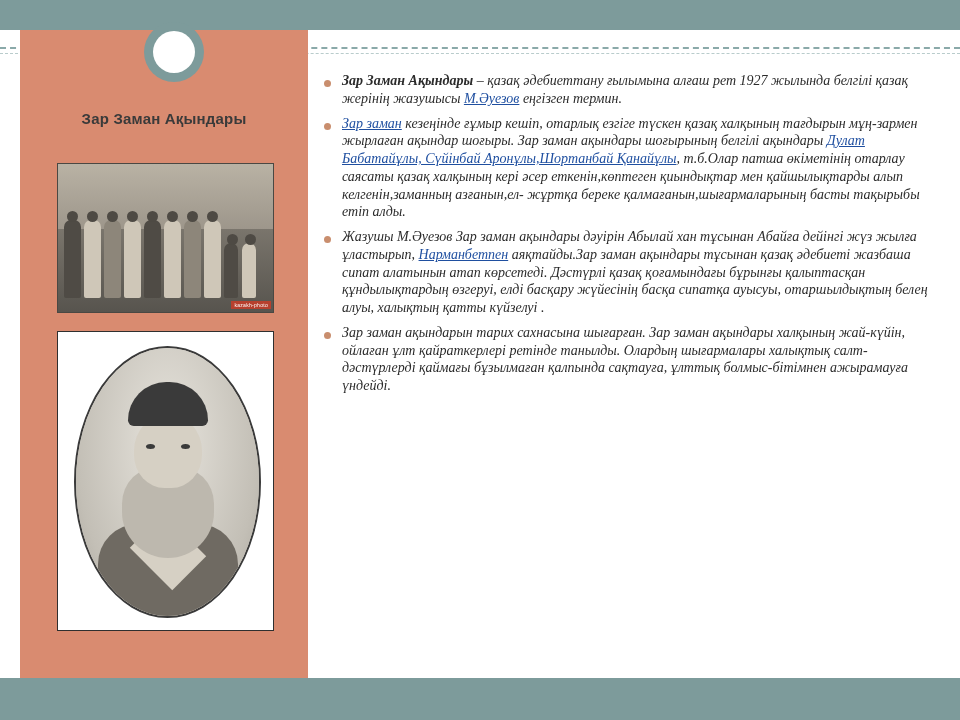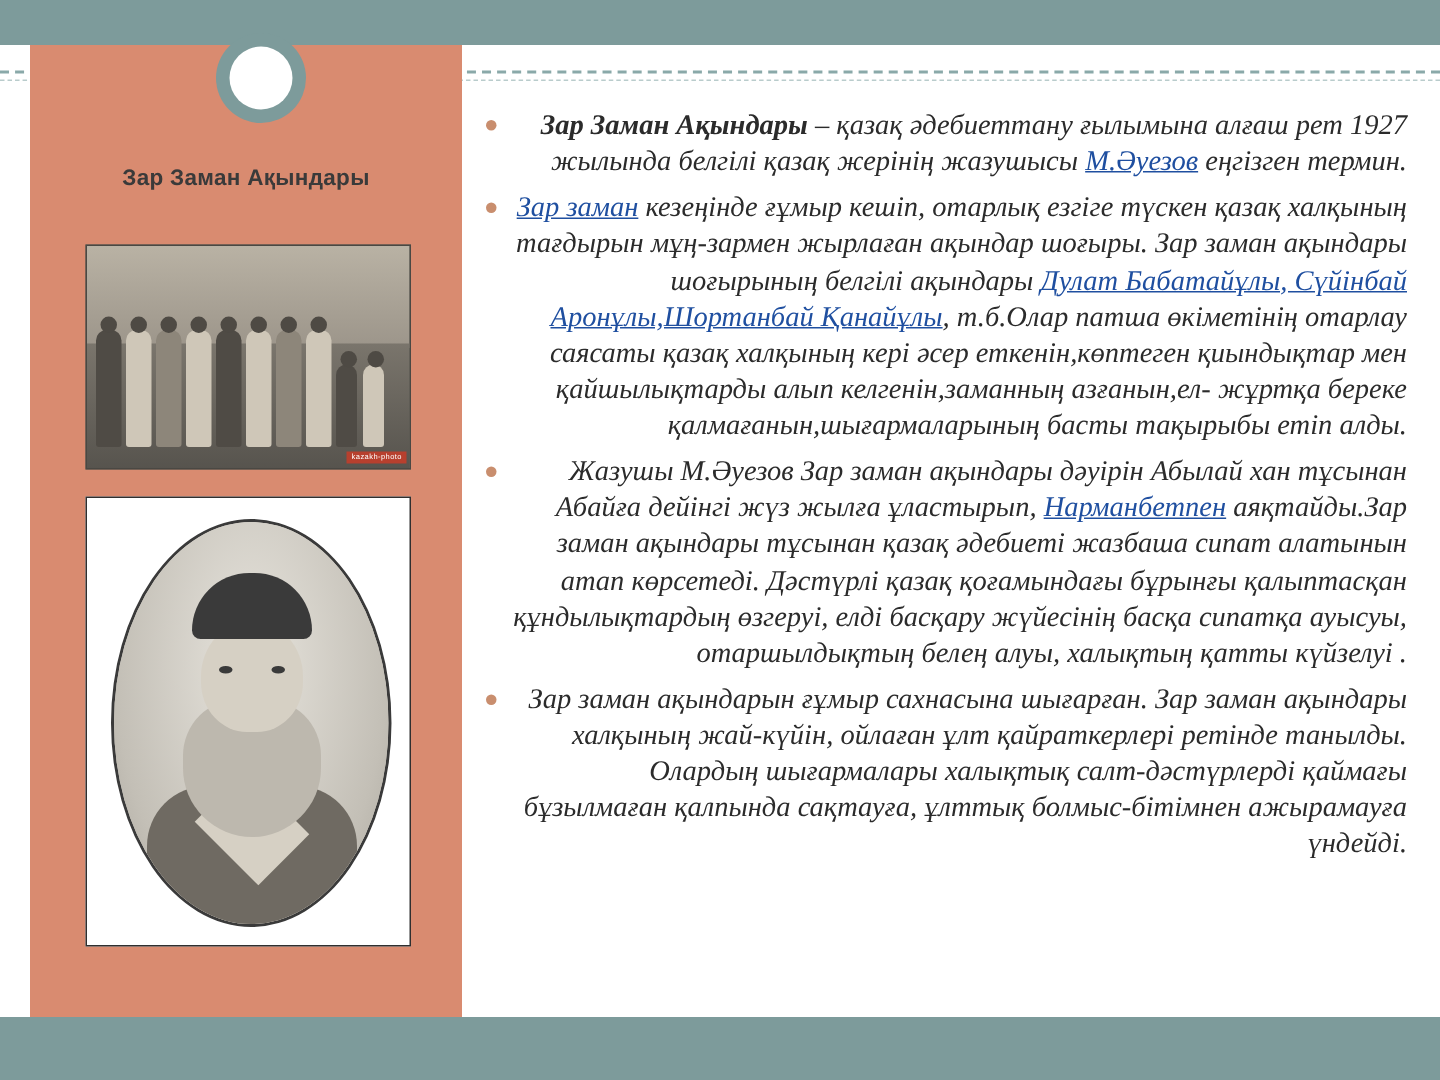--- a/index.html
+++ b/index.html
@@ -250,26 +250,26 @@
   }
   ul.bullets {
     list-style: none;
     margin: 0;
     padding: 0;
   }
   ul.bullets > li {
     position: relative;
     padding-left: 22px;
     margin-bottom: 7px;
-    font-size: 19px;
+    font-size: 14px;
     line-height: 1.27;
     font-style: italic;
     color: #2b2b2b;
     font-family: "Liberation Serif", serif;
-    text-align: right;
+    text-align: left;
   }
   ul.bullets > li::before {
     content: "";
     position: absolute;
     left: 4px;
     top: 8px;
     width: 7px;
     height: 7px;
     border-radius: 50%;
     background: #c98e6e;
@@ -341,18 +341,18 @@
       <div class="eye l"></div>
       <div class="eye r"></div>
     </div>
   </div>
 
   <div class="content">
     <ul class="bullets">
       <li><span class="b">Зар Заман Ақындары</span><span> – қазақ әдебиеттану ғылымына алғаш рет 1927 жылында белгілі қазақ жерінің жазушысы </span><span class="lnk">М.Әуезов</span><span> еңгізген термин.</span></li>
       <li><span class="lnk">Зар заман</span><span> кезеңінде ғұмыр кешіп, отарлық езгіге түскен қазақ халқының тағдырын мұң-зармен жырлаған ақындар шоғыры. Зар заман ақындары шоғырының белгілі ақындары </span><span class="lnk">Дулат Бабатайұлы, Сүйінбай Аронұлы,Шортанбай Қанайұлы</span><span>, т.б.Олар патша өкіметінің отарлау саясаты қазақ халқының кері әсер еткенін,көптеген қиындықтар мен қайшылықтарды алып келгенін,заманның азғанын,ел- жұртқа береке қалмағанын,шығармаларының басты тақырыбы етіп алды.</span></li>
       <li><span>Жазушы М.Әуезов Зар заман ақындары дәуірін Абылай хан тұсынан Абайға дейінгі жүз жылға ұластырып, </span><span class="lnk">Нарманбетпен</span><span> аяқтайды.Зар заман ақындары тұсынан қазақ әдебиеті жазбаша сипат алатынын атап көрсетеді. Дәстүрлі қазақ қоғамындағы бұрынғы қалыптасқан құндылықтардың өзгеруі, елді басқару жүйесінің басқа сипатқа ауысуы, отаршылдықтың белең алуы, халықтың қатты күйзелуі .</span></li>
-      <li><span>Зар заман ақындарын ғұмыр сахнасына шығарған. Зар заман ақындары халқының жай-күйін, ойлаған ұлт қайраткерлері ретінде танылды. Олардың шығармалары халықтық салт-дәстүрлерді қаймағы бұзылмаған қалпында сақтауға, ұлттық болмыс-бітімнен ажырамауға үндейді</span><span class="tail">.</span></li>
+      <li><span>Зар заман ақындарын тарих сахнасына шығарған. Зар заман ақындары халқының жай-күйін, ойлаған ұлт қайраткерлері ретінде танылды. Олардың шығармалары халықтық салт-дәстүрлерді қаймағы бұзылмаған қалпында сақтауға, ұлттық болмыс-бітімнен ажырамауға үндейді</span><span class="tail">.</span></li>
     </ul>
   </div>
 
   <div class="bottom-band"></div>
 </div>
 
 </body></html>

